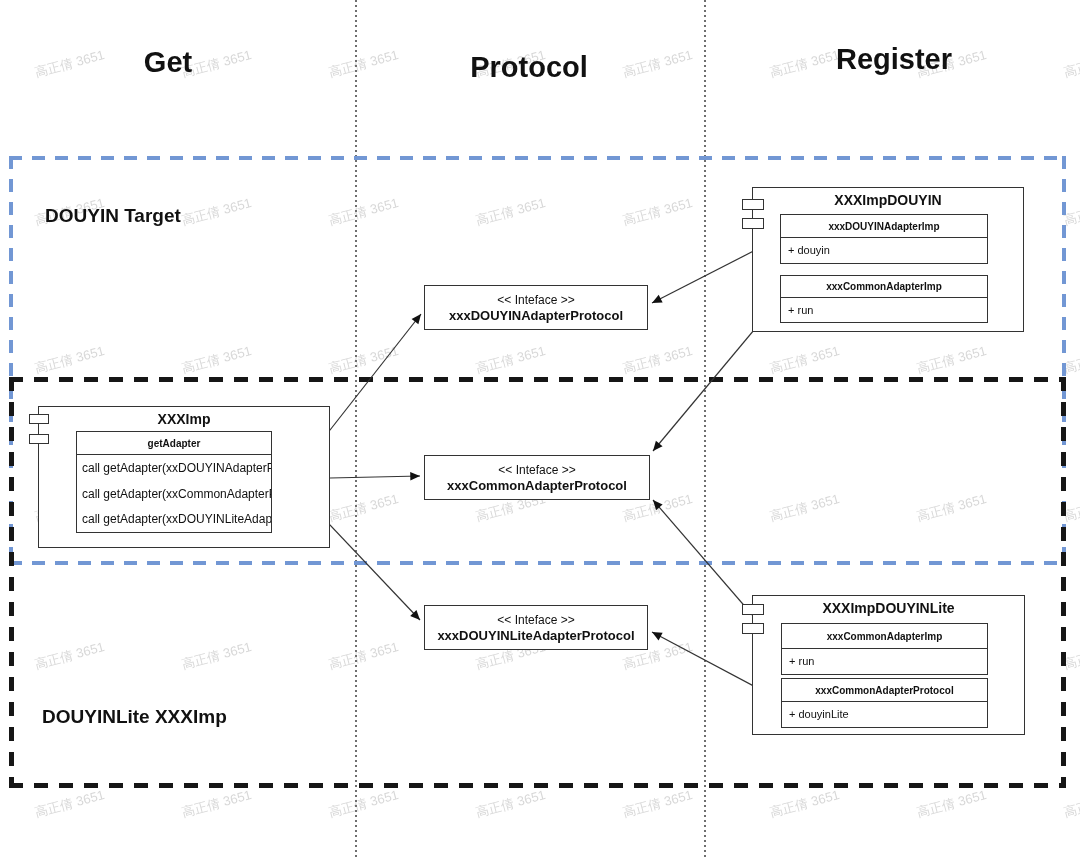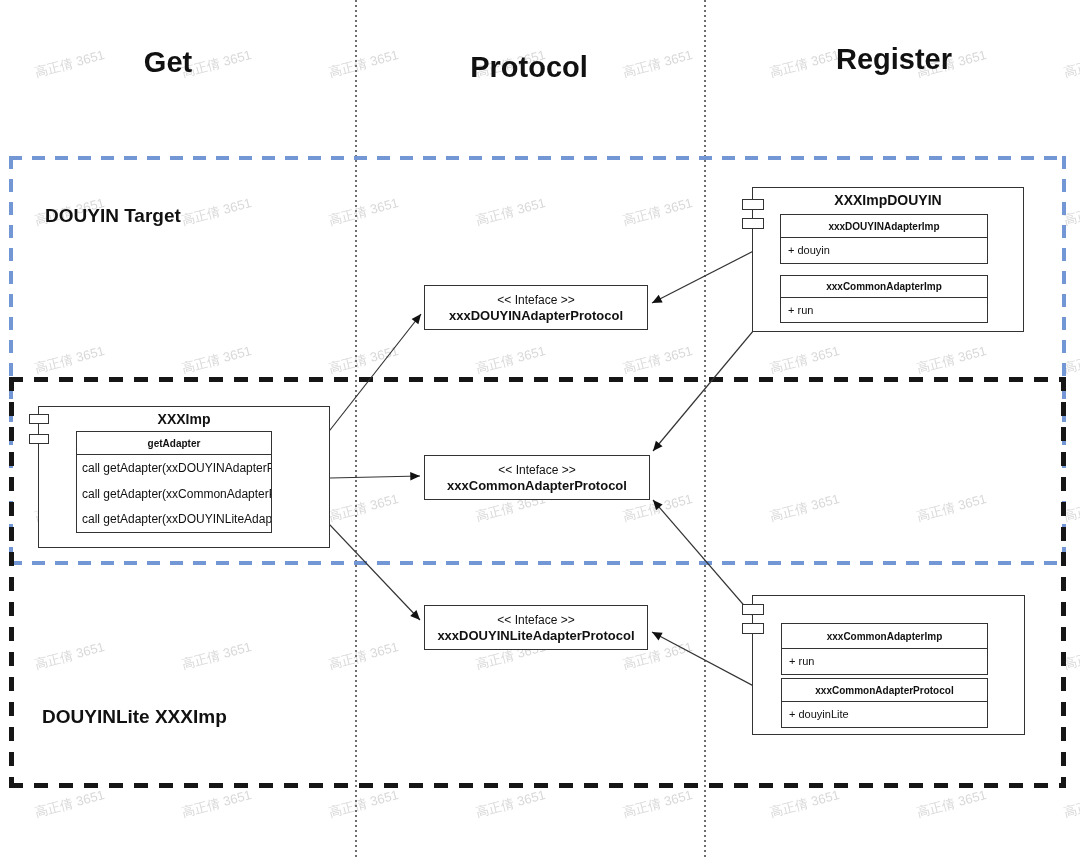--- a/index.html
+++ b/index.html
@@ -188,20 +188,21 @@
     <div class="tab" style="left:-10px; top:27px; width:20px; height:10px;"></div>
     <div class="uml-class calls" style="left:37px; top:24px; width:196px;">
       <div class="cls-name" style="height:23px; line-height:23px;">getAdapter</div>
       <div class="cls-member" style="height:26px; line-height:26px;">call getAdapter(xxDOUYINAdapterProtocol)</div>
       <div class="cls-member" style="height:26px; line-height:26px;">call getAdapter(xxCommonAdapterProtocol)</div>
       <div class="cls-member" style="height:25px; line-height:25px;">call getAdapter(xxDOUYINLiteAdapterProtoc</div>
     </div>
   </div>
 
   <div class="component" style="left:752px; top:595px; width:273px; height:140px;">
+    <div class="component-title">XXXImpDOUYINLite</div>
     <div class="tab" style="left:-11px; top:8px;"></div>
     <div class="tab" style="left:-11px; top:27px;"></div>
     <div class="uml-class" style="left:28px; top:27px; width:207px;">
       <div class="cls-name" style="height:25px; line-height:25px;">xxxCommonAdapterImp</div>
       <div class="cls-member" style="height:25px; line-height:25px;">+ run</div>
     </div>
     <div class="uml-class" style="left:28px; top:82px; width:207px;">
       <div class="cls-name" style="height:23px; line-height:23px;">xxxCommonAdapterProtocol</div>
       <div class="cls-member" style="height:25px; line-height:25px;">+ douyinLite</div>
     </div>

